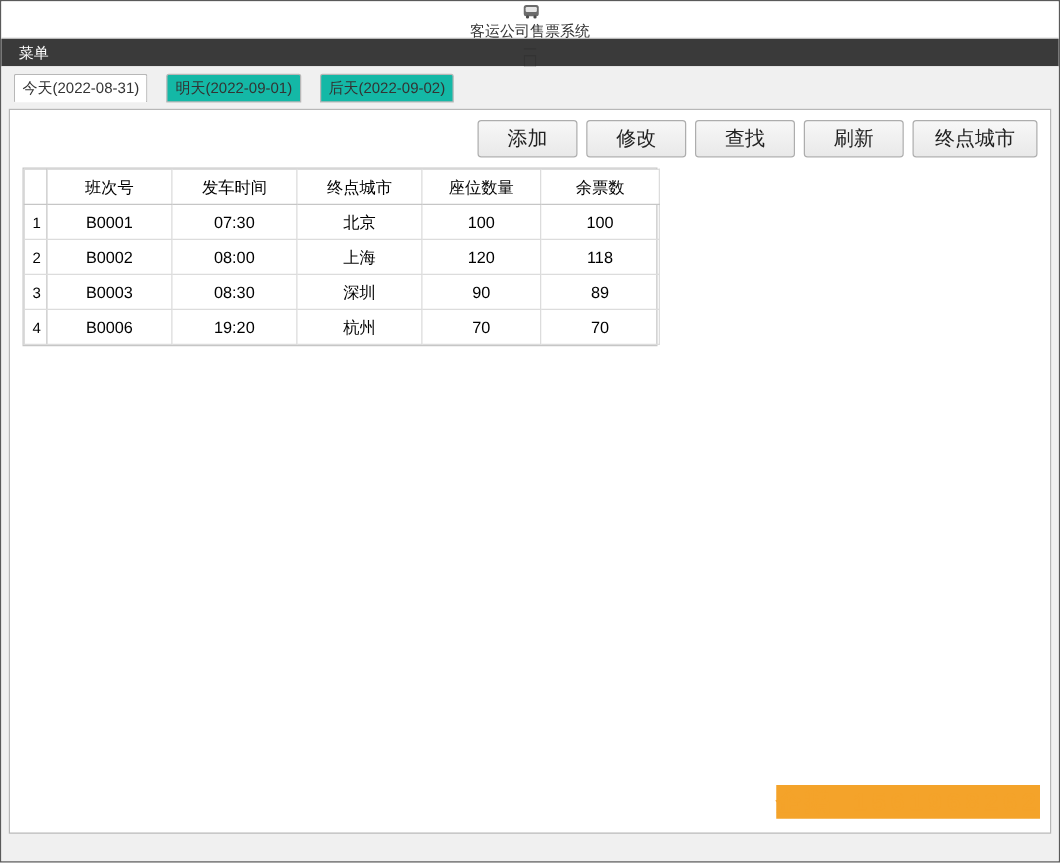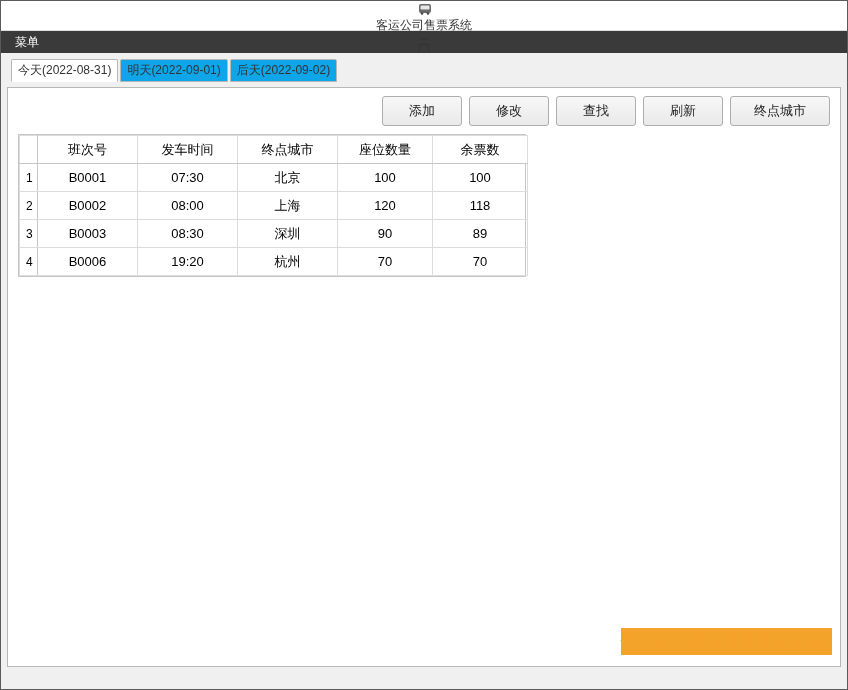--- a/index.html
+++ b/index.html
@@ -45,27 +45,27 @@
 .menubar .menu-item { padding: 2px 6px; }
 
 .content {
   position: absolute;
   top: 52px; left: 0; right: 0; bottom: 0;
   background: #f0f0f0;
   padding: 5px 6px 6px 6px;
 }
 .tabstrip {
   display: flex;
-  gap: 3px;
+  gap: 16px;
   padding-left: 4px;
   margin-bottom: 6px;
 }
 .tab {
   border: 1px solid #b7b7b7;
-  background: #0ea5e9;
+  background: #14b8a6;
   padding: 2px 6px;
   font-size: 12px;
   color: #333;
   border-bottom: 1px solid #b7b7b7;
   margin-right: -1px;
   border-radius: 2px 2px 0 0;
   position: relative;
   top: 1px;
 }
 .tab.active {
@@ -84,21 +84,21 @@
   justify-content: flex-end;
   gap: 7px;
   padding: 8px 10px 8px 10px;
 }
 .btn {
   min-width: 80px;
   height: 30px;
   border: 1px solid #adadad;
   background: linear-gradient(#f7f7f7, #e9e9e9);
   border-radius: 3px;
-  font-size: 13px;
+  font-size: 16px;
   color: #222;
   padding: 0 12px;
   display: inline-flex; align-items: center; justify-content: center;
   cursor: default;
 }
 .table-wrap {
   margin: 0 10px;
   border: 1px solid #c6c6c6;
   width: 508px;
 }

